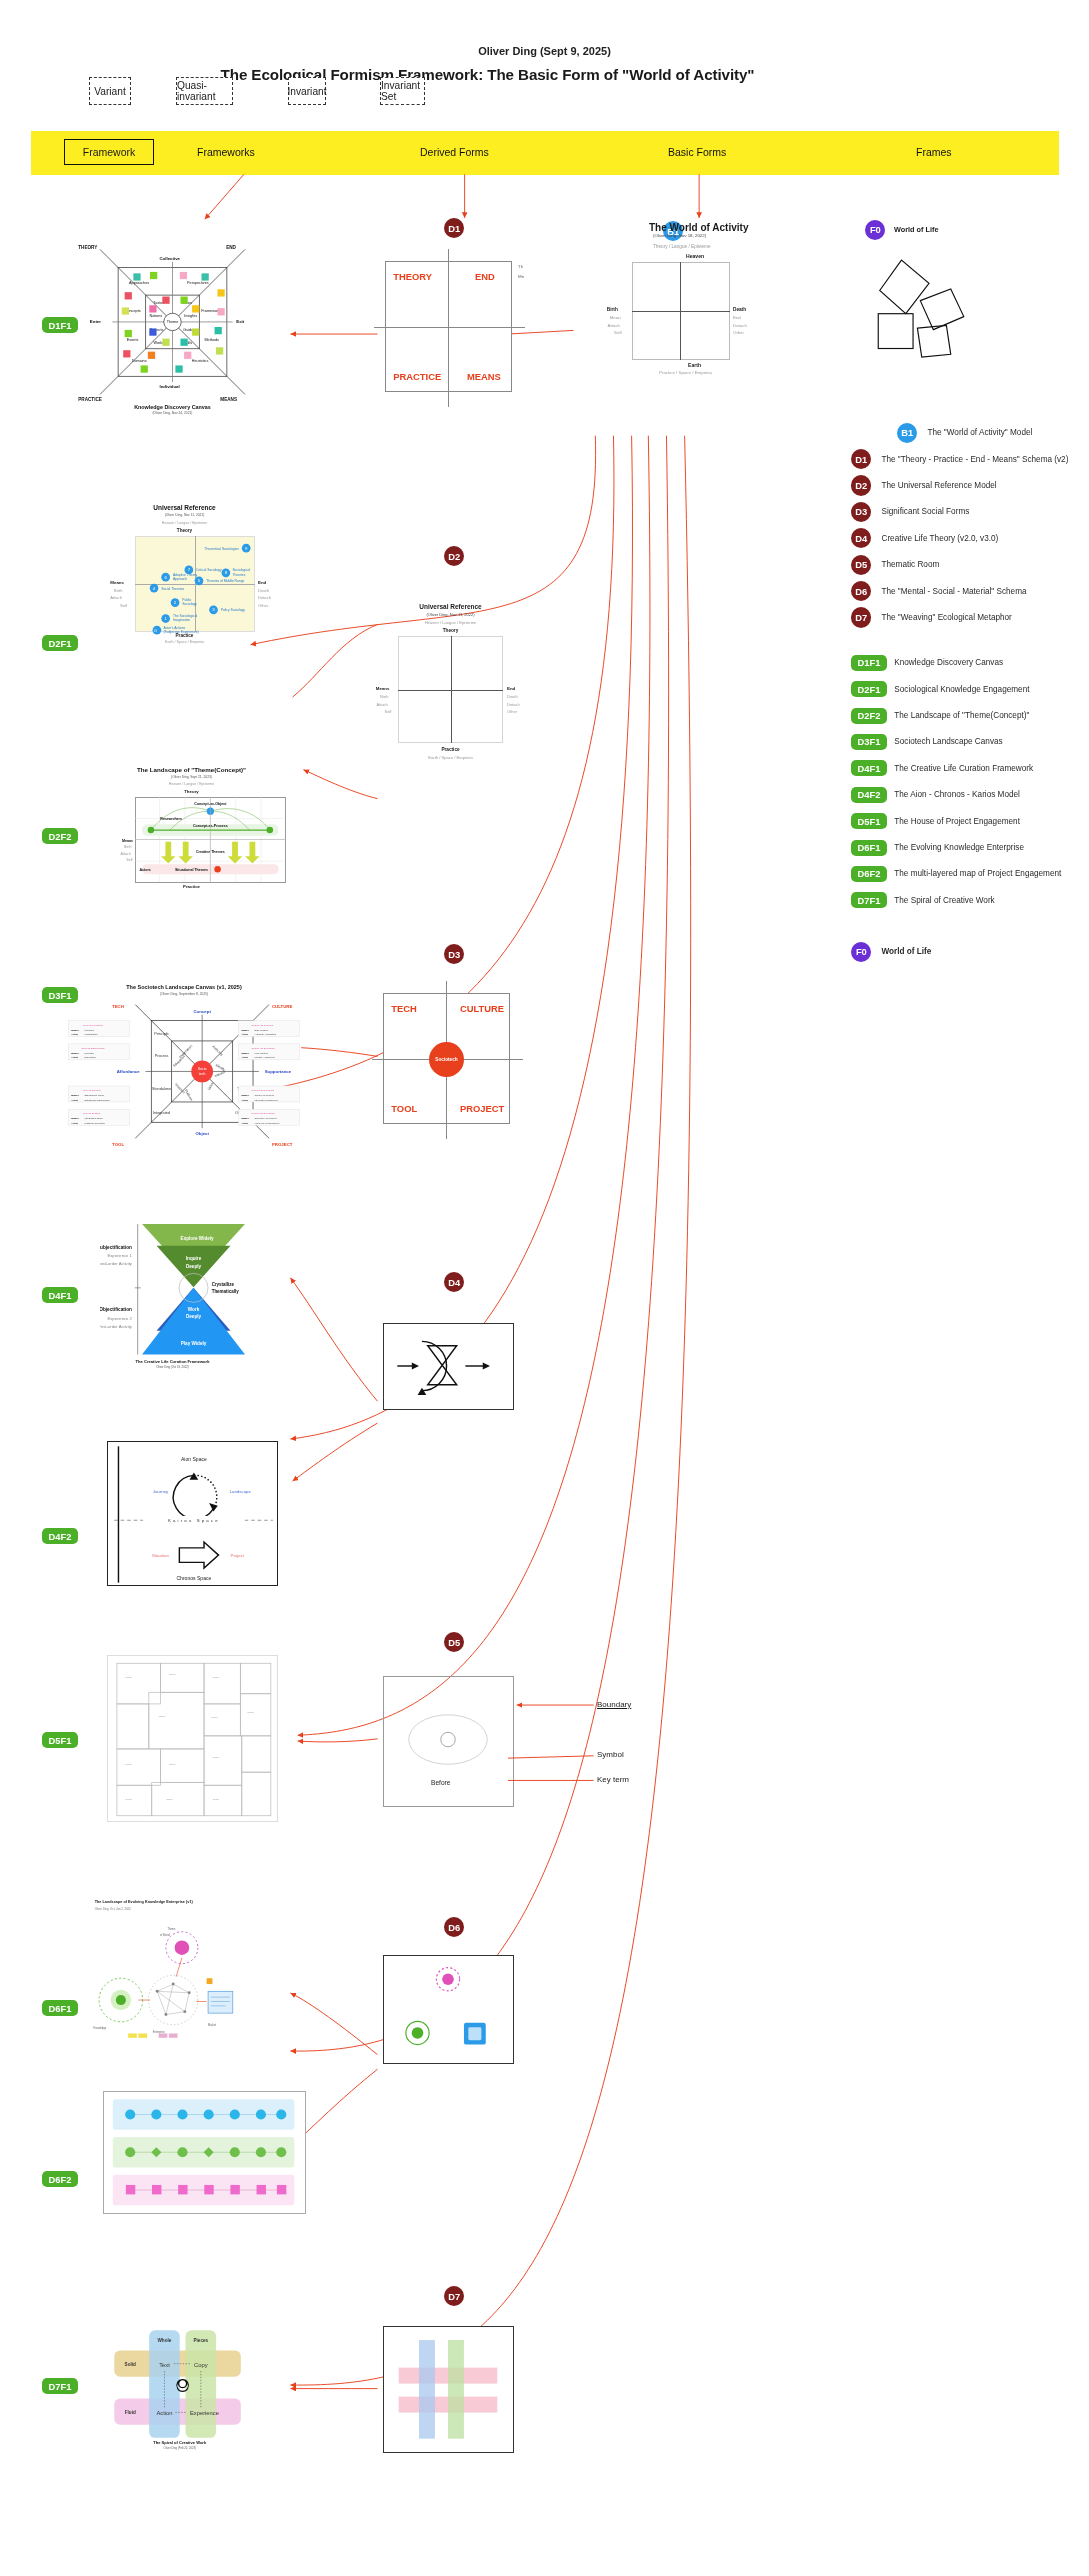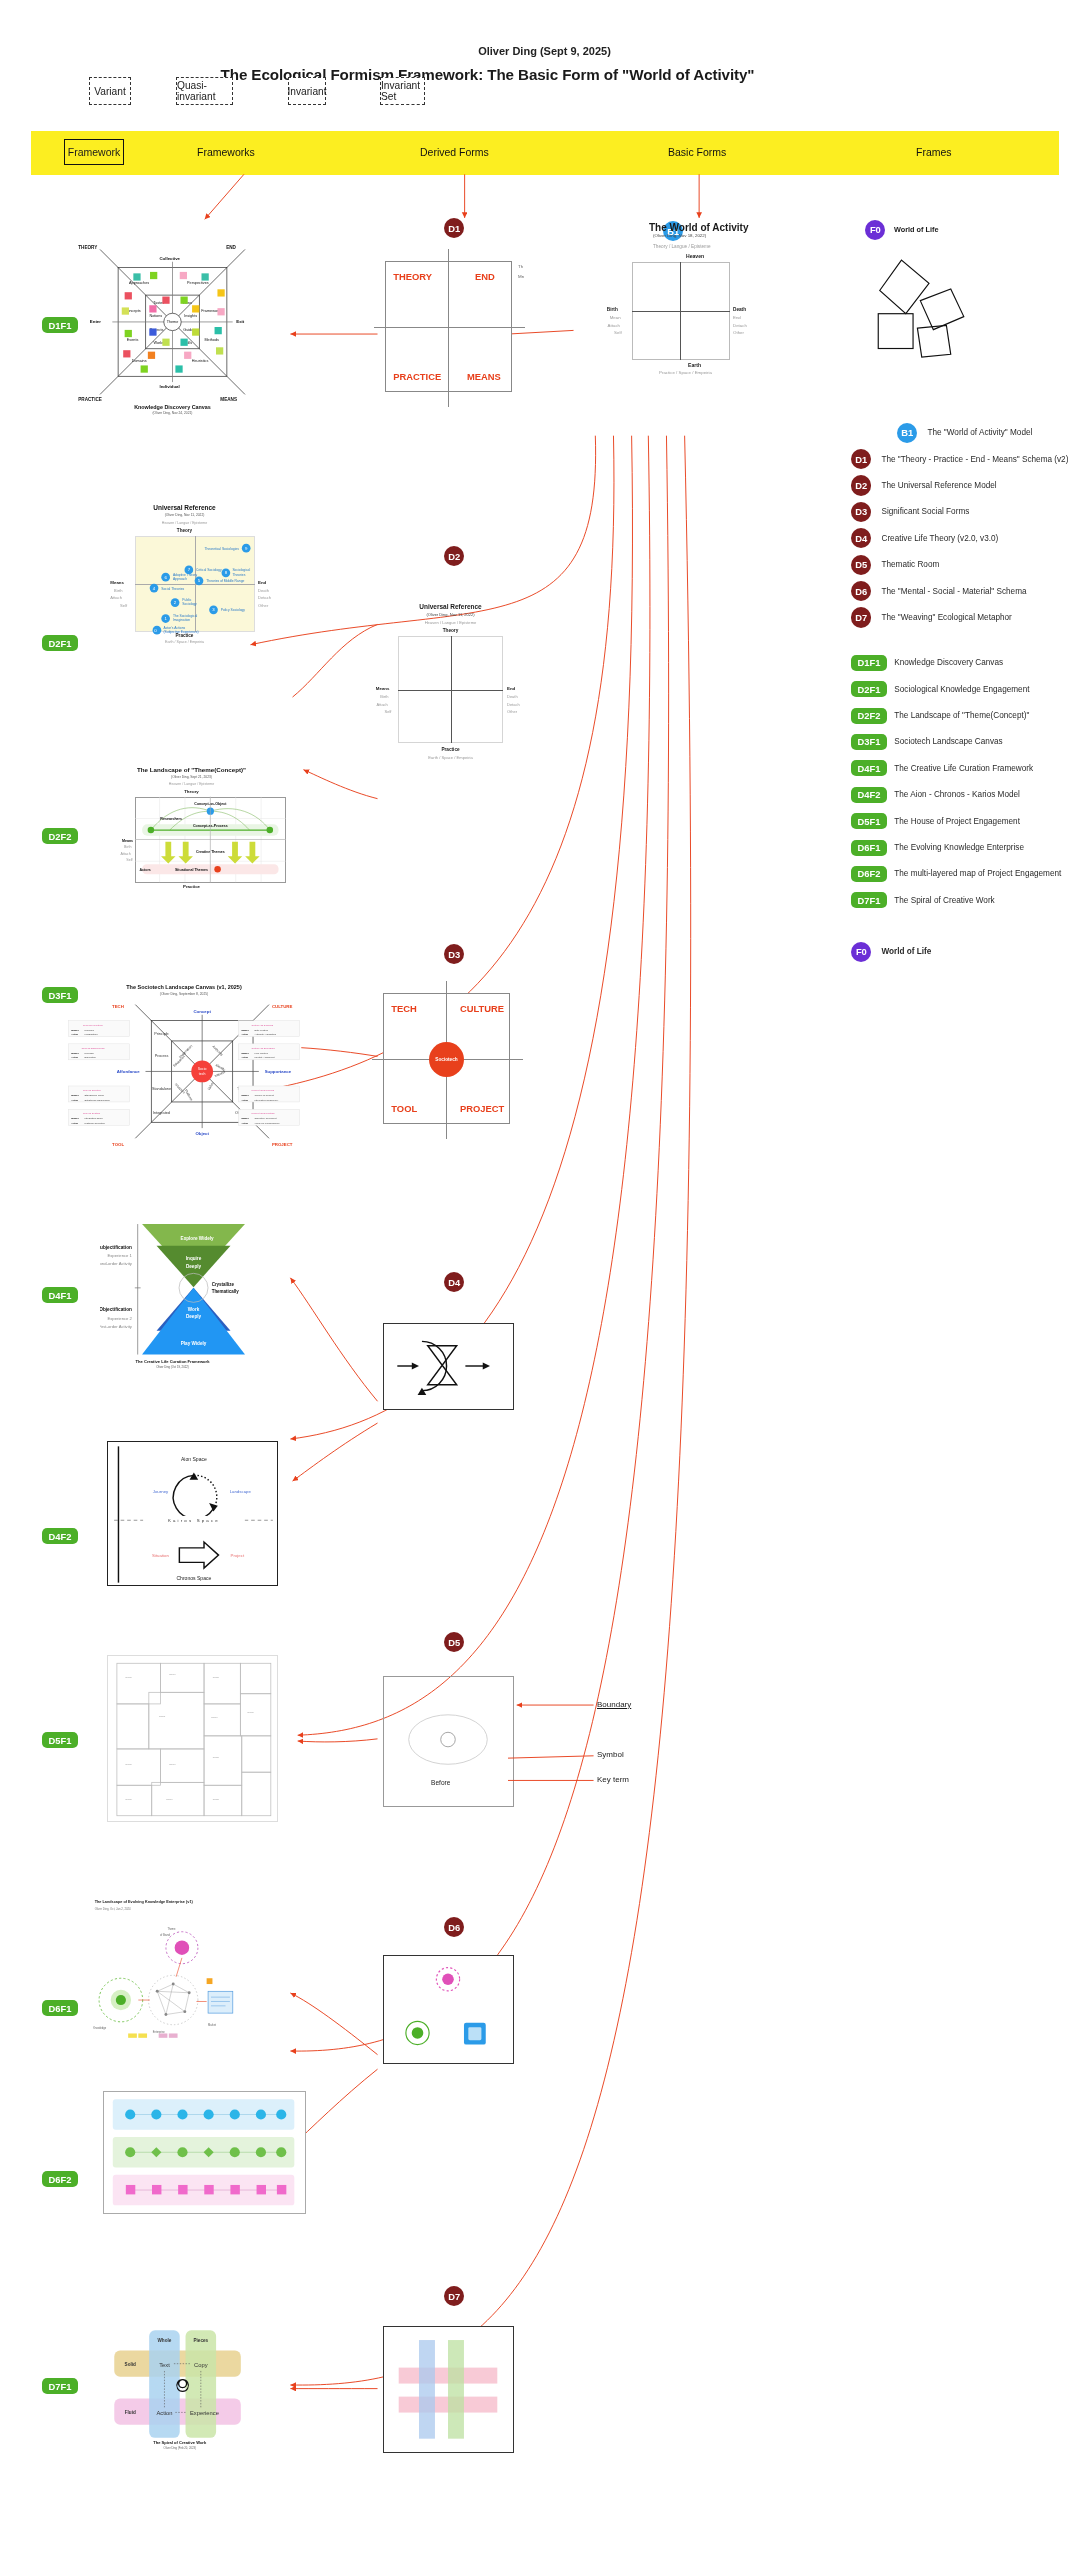--- a/index.html
+++ b/index.html
@@ -31,21 +31,21 @@
   
   #band {
     top:131px; left:30.5px; width:1028px; height:44px;
     background:#FCEE21;
   }
   .band-label {
     top:142px; height:20.3px; display:flex; align-items:center;
     font-size:10.5px; color:#111;
   }
   #band-framework {
-    left:64px; width:60px; height:26px; top:139px;
+    left:64px; width:90px; height:26px; top:139px;
     border:1.5px solid #111; background:#FCEE21;
     display:flex; align-items:center; justify-content:center;
     font-size:10.5px;
   }
 
   
   .badge-circle {
     border-radius:50%; display:flex; align-items:center; justify-content:center;
     color:#fff; font-weight:bold; font-size:9.4px; letter-spacing:-0.2px;
   }

